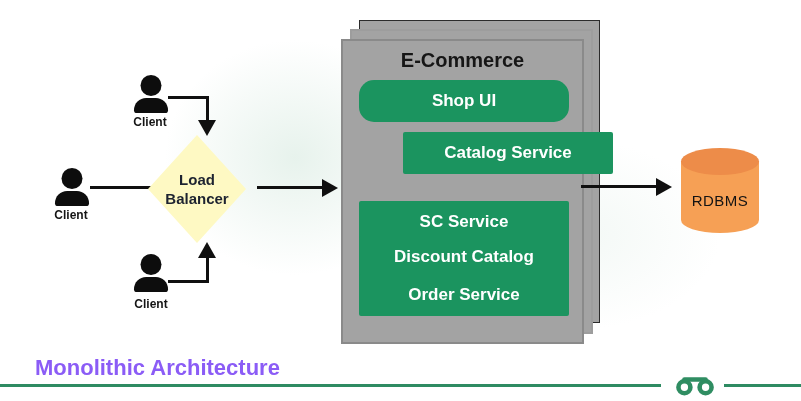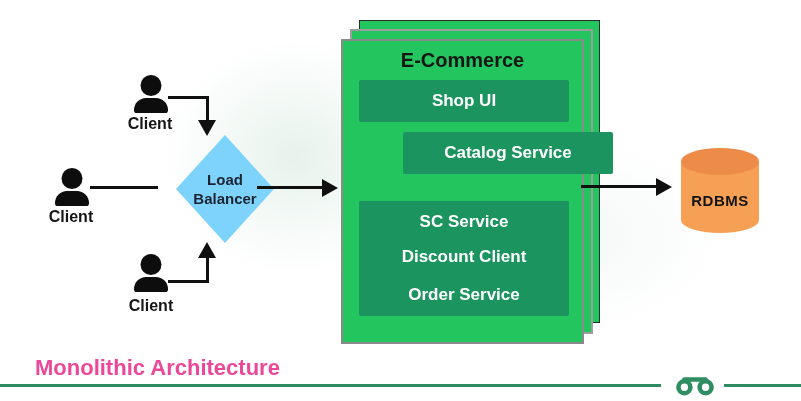--- a/index.html
+++ b/index.html
@@ -14,56 +14,56 @@
        background:radial-gradient(ellipse closest-side,rgba(223,238,230,0.75),rgba(255,255,255,0));}
   .wm2{left:430px;top:140px;width:290px;height:190px;
        background:radial-gradient(ellipse closest-side,rgba(235,244,239,0.6),rgba(255,255,255,0));}
 
   
   .person{width:36px;height:38px;}
   .person .head{position:absolute;top:0;left:50%;transform:translateX(-50%);
        width:21px;height:21px;border-radius:50%;background:#0d0d0d;}
   .person .body{position:absolute;bottom:0;left:50%;transform:translateX(-50%);
        width:34px;height:15px;background:#0d0d0d;border-radius:17px 17px 4px 4px;}
-  .client-label{width:80px;text-align:center;font-size:16px;font-weight:bold;color:#151515;}
+  .client-label{width:80px;text-align:center;font-size:12px;font-weight:bold;color:#151515;}
 
   
   .hline{height:3px;background:#101010;}
   .vline{width:3px;background:#101010;}
   .arr-right{width:0;height:0;border-top:9px solid transparent;border-bottom:9px solid transparent;border-left:16px solid #101010;}
   .arr-down{width:0;height:0;border-left:9px solid transparent;border-right:9px solid transparent;border-top:16px solid #101010;}
   .arr-up{width:0;height:0;border-left:9px solid transparent;border-right:9px solid transparent;border-bottom:16px solid #101010;}
 
   
-  .diamond{left:176px;top:135px;width:98px;height:108px;background:#7dd3fc;
+  .diamond{left:148px;top:135px;width:98px;height:108px;background:#fef9c3;
        clip-path:polygon(50% 0,100% 50%,50% 100%,0 50%);
        display:flex;align-items:center;justify-content:center;}
   .diamond-label{width:76px;text-align:center;font-size:15px;font-weight:600;color:#1d2330;line-height:1.3;}
 
   
-  .layer{background:#22c55e;width:239px;height:301px;}
+  .layer{background:#a3a3a3;width:239px;height:301px;}
   .layer-back{left:359px;top:20px;border:1.5px solid #2b2b2b;}
   .layer-mid{left:350px;top:29px;border:2px solid #9d9d9d;}
   .layer-main{left:341px;top:39px;border:2px solid #8a8a8a;}
   .ec-title{position:absolute;top:8px;left:0;width:100%;text-align:center;
        font-size:20px;font-weight:bold;color:#161616;}
   .svc{position:absolute;left:16px;width:210px;height:42px;background:#1b945f;border-radius:2px;
        display:flex;align-items:center;justify-content:center;
        color:#ffffff;font-size:17px;font-weight:bold;}
 
   
   .cylinder{left:681px;top:148px;width:78px;height:85px;}
   .cyl-body{position:absolute;top:13px;left:0;width:78px;height:72px;background:#f6a055;
        border-radius:0 0 39px 39px / 0 0 13px 13px;}
   .cyl-top{position:absolute;top:0;left:0;width:78px;height:27px;background:#ed8c49;border-radius:50%;}
   .cyl-label{position:absolute;top:44px;left:0;width:100%;text-align:center;
-       font-size:15px;font-weight:700;color:#131313;letter-spacing:0.5px;}
+       font-size:15px;font-weight:400;color:#131313;letter-spacing:0.5px;}
 
   
-  .footer-title{left:35px;top:355px;font-size:22px;font-weight:bold;color:#ec4899;}
+  .footer-title{left:35px;top:355px;font-size:22px;font-weight:bold;color:#8b5cf6;}
   .footer-line{left:0;top:384px;width:801px;height:3px;background:#2e8b62;}
   .logo-gap{left:661px;top:378px;width:63px;height:15px;background:#ffffff;}
   .logo{left:672px;top:373px;width:46px;height:23px;}
 </style>
 </head>
 <body>
 
 <div id="canvas">
 
   <div class="abs wm1"></div>
@@ -101,24 +101,24 @@
     <div class="diamond-label">Load Balancer</div>
   </div>
 
   <div class="abs hline" style="left:257px;top:186px;width:68px;"></div>
   <div class="abs arr-right" style="left:322px;top:179px;"></div>
 
   <div class="abs layer layer-back"></div>
   <div class="abs layer layer-mid"></div>
   <div class="abs layer layer-main">
     <div class="ec-title">E-Commerce</div>
-    <div class="svc" style="top:39px;">Shop UI</div>
+    <div class="svc" style="top:39px;border-radius:15px;">Shop UI</div>
     <div class="svc" style="top:91px;margin-left:44px;">Catalog Service</div>
     <div class="svc" style="top:160px;">SC Service</div>
-    <div class="svc" style="top:195px;">Discount Client</div>
+    <div class="svc" style="top:195px;">Discount Catalog</div>
     <div class="svc" style="top:233px;">Order Service</div>
   </div>
 
   <div class="abs hline" style="left:581px;top:185px;width:77px;"></div>
   <div class="abs arr-right" style="left:656px;top:178px;"></div>
 
   <div class="abs cylinder">
     <div class="cyl-body"></div>
     <div class="cyl-top"></div>
     <div class="cyl-label">RDBMS</div>

